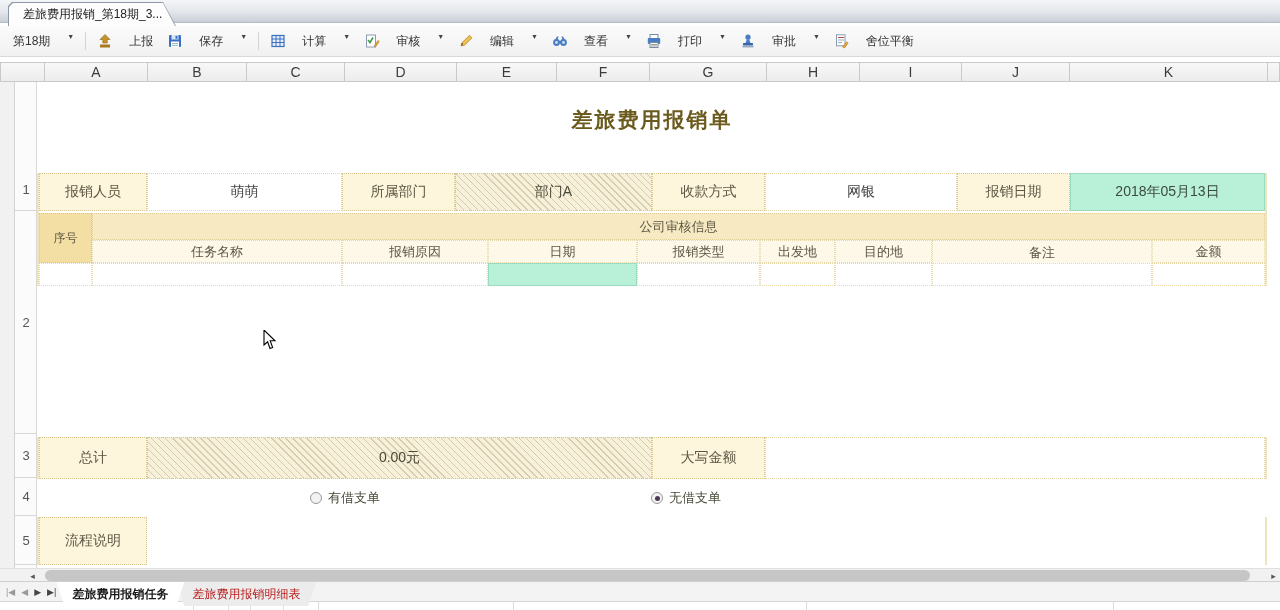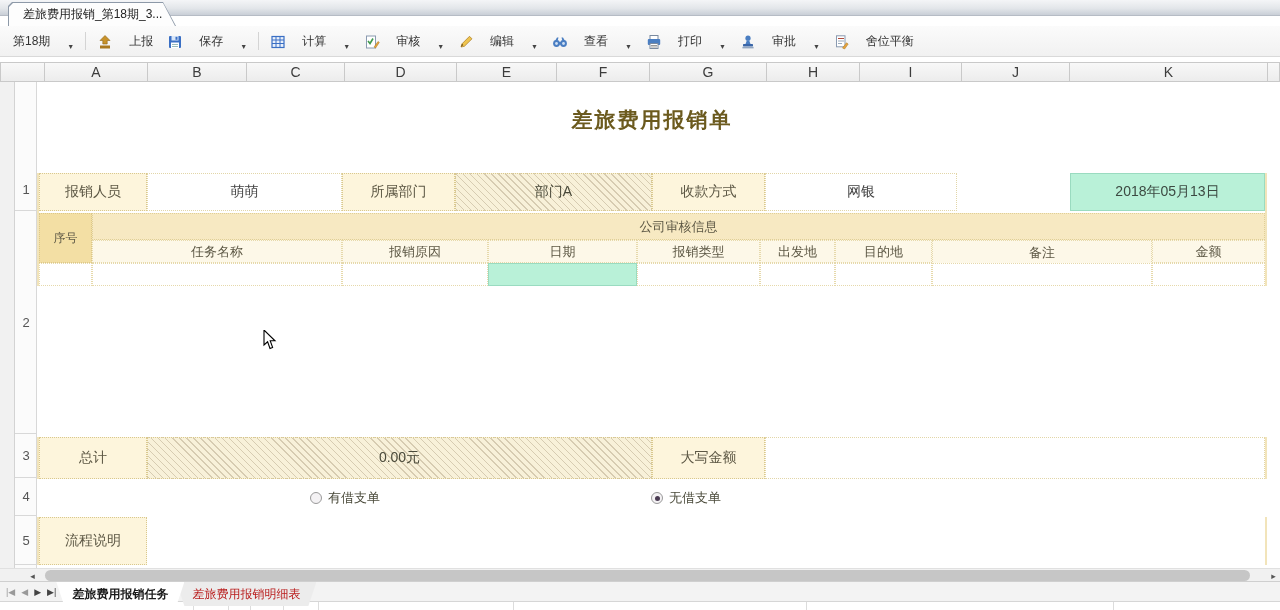--- a/index.html
+++ b/index.html
@@ -3,33 +3,33 @@
 <meta charset="utf-8">
 <style>
   * { margin:0; padding:0; box-sizing:border-box; }
   html,body { width:1280px; height:610px; overflow:hidden; }
   body { font-family:"Liberation Sans","DejaVu Sans",sans-serif; font-size:13px; color:#444; background:#fff; }
   #app { position:relative; width:1280px; height:610px; background:#fff; overflow:hidden; }
   .abs { position:absolute; }
   .cell { position:absolute; display:flex; align-items:center; justify-content:center; }
 
   
-  .tabbar { left:0; top:0; width:1280px; height:16px;
+  .tabbar { left:0; top:0; width:1280px; height:23px;
     background:linear-gradient(#f4f5f7 0%, #e3e6ea 55%, #c9cfd7 100%);
     border-bottom:1px solid #b6bcc5;padding-left:40px; }
   .toptab-outer { position:absolute; left:8px; top:2px; width:168px; height:24px; background:#8d99a8;
     clip-path:polygon(0 100%, 0 4px, 4px 0, calc(100% - 13px) 0, 100% 100%); }
   .toptab-inner { position:absolute; left:1px; top:1px; right:1px; bottom:0; background:#fdfdfd;
     clip-path:polygon(0 100%, 0 4px, 4px 0, calc(100% - 12px) 0, 100% 100%);
     display:flex; align-items:center; padding-left:14px; font-size:12px; color:#222; }
 
   
   .toolbar { left:0; top:26px; width:1280px; height:31px; background:linear-gradient(#fbfbfb,#f1f1f1);
     border-bottom:1px solid #d9d9d9; display:flex; align-items:center; padding-left:6px; }
-  .tbtn { display:flex; align-items:flex-end; gap:16px; padding:3px 7px; border-radius:2px; color:#333;
+  .tbtn { display:flex; align-items:flex-start; gap:16px; padding:3px 7px; border-radius:2px; color:#333;
     font-size:12px; white-space:nowrap; cursor:default; }
   .caret { font-size:7px; color:#444; margin-left:1px; }
   .tsep { width:1px; height:18px; background:#d4d4d4; margin:0 4px; }
   .ticon { width:16px; height:16px; display:inline-block; }
 
   
   .colheaders { left:0; top:62px; width:1280px; height:20px; }
   .colhead { position:absolute; top:0; height:20px; background:linear-gradient(#f8f8f8,#ececec);
     border-right:1px solid #c9c9c9; border-top:1px solid #c9c9c9; border-bottom:1px solid #c9c9c9;
     display:flex; align-items:center; justify-content:center; font-size:14px; color:#3c3c3c; }
@@ -239,20 +239,21 @@
   <div class="abs formedge" style="left:37px;top:437px;height:128px;"></div>
   <div class="abs formedge" style="left:1265px;top:173px;height:113px;"></div>
   <div class="abs formedge" style="left:1265px;top:437px;height:128px;"></div>
 
   <div class="cell lab" style="left:39px;top:173px;width:108px;height:38px;">报销人员</div>
   <div class="cell val" style="left:147px;top:173px;width:195px;height:38px;">萌萌</div>
   <div class="cell lab" style="left:342px;top:173px;width:113px;height:38px;">所属部门</div>
   <div class="cell hatched" style="left:455px;top:173px;width:197px;height:38px;">部门A</div>
   <div class="cell lab" style="left:652px;top:173px;width:113px;height:38px;">收款方式</div>
   <div class="cell val" style="left:765px;top:173px;width:192px;height:38px;">网银</div>
+  <div class="cell lab" style="left:957px;top:173px;width:113px;height:38px;">报销日期</div>
   <div class="cell mint" style="left:1070px;top:173px;width:195px;height:38px;">2018年05月13日</div>
 
   <div class="cell seqcell" style="left:39px;top:213px;width:53px;height:50px;">序号</div>
   <div class="cell band" style="left:92px;top:213px;width:1173px;height:27px;">公司审核信息</div>
   <div class="cell subhead" style="left:92px;top:240px;width:250px;height:23px;">任务名称</div>
   <div class="cell subhead" style="left:342px;top:240px;width:146px;height:23px;">报销原因</div>
   <div class="cell subhead" style="left:488px;top:240px;width:149px;height:23px;">日期</div>
   <div class="cell subhead" style="left:637px;top:240px;width:123px;height:23px;">报销类型</div>
   <div class="cell subhead" style="left:760px;top:240px;width:75px;height:23px;">出发地</div>
   <div class="cell subhead" style="left:835px;top:240px;width:97px;height:23px;">目的地</div>

